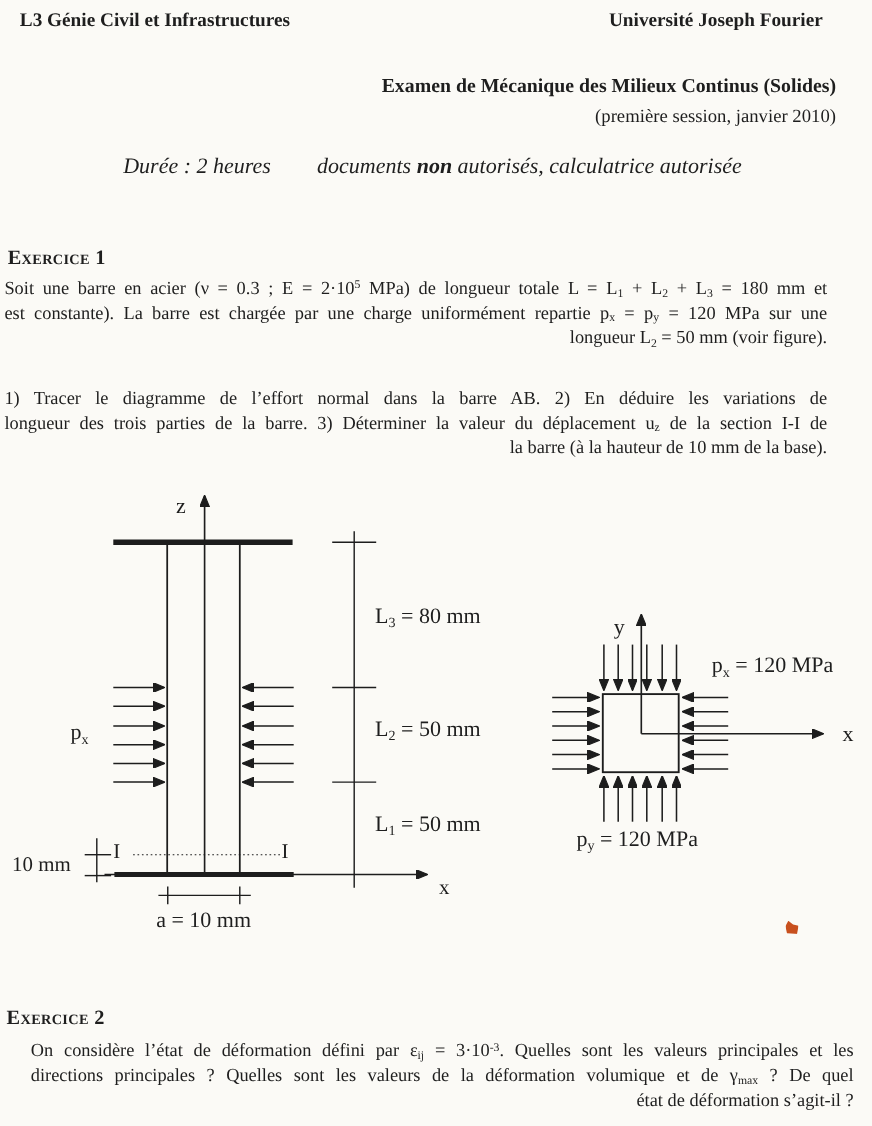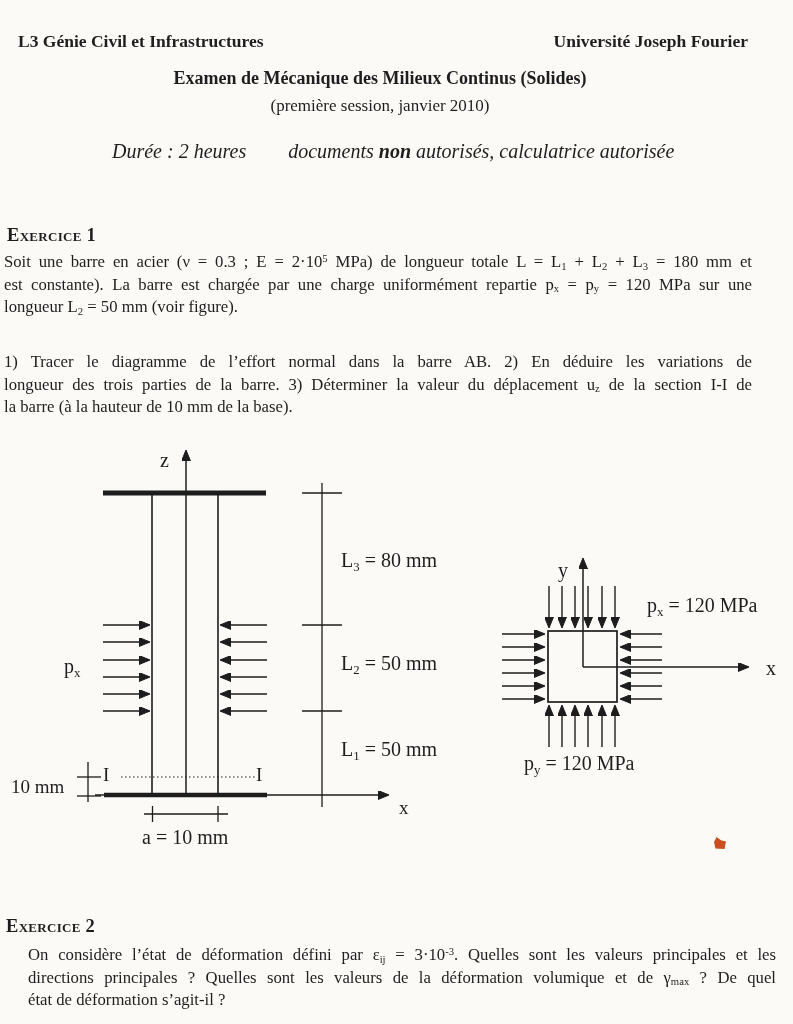--- a/index.html
+++ b/index.html
@@ -6,41 +6,41 @@
   body {
     width:793px; height:1024px; position:relative; overflow:hidden;
     background:#fbfaf6; color:#1e1e1e;
     font-family:"Liberation Serif", serif;
   }
   .abs { position:absolute; }
   sub { font-size:64%; line-height:0; vertical-align:baseline; position:relative; top:0.28em; }
   sup { font-size:64%; line-height:0; vertical-align:baseline; position:relative; top:-0.5em; }
 
   
-  .hdr { top:8px; font-size:17.5px; font-weight:bold; white-space:nowrap;margin-top:23px; }
+  .hdr { top:8px; font-size:17.5px; font-weight:bold; white-space:nowrap; }
   .hdr-left { left:18px; }
   .hdr-right { right:45px; }
 
   
-  .title-wrap { left:0; width:760px; text-align:center; }
+  .title-wrap { left:0; width:760px; text-align:right; }
   .title-main { top:68px; font-size:18px; font-weight:bold; }
   .title-sub  { top:96px; font-size:17px; }
 
   
   .duree { left:112px; top:140px; font-size:20px; font-style:italic; white-space:nowrap; }
   .duree .gap { display:inline-block; width:42px; }
   .duree .b { font-weight:bold; }
 
   
   .exh { font-weight:bold; font-variant:small-caps; font-size:18.5px; letter-spacing:0.3px; }
 
   
   .para { left:4px; width:748px; font-size:16.7px; line-height:22.5px; }
   .jl   { text-align:justify; text-align-last:justify; }
-  .ll   { text-align:left; }
+  .ll   { text-align:right; }
 
   
   .fig-svg { left:0; top:440px; }
   .fig-label { font-size:20px; white-space:nowrap; }
   .fig-label-sm { font-size:19px; white-space:nowrap; }
 
   .artifact {
     left:714px; top:837px; width:12px; height:12px; background:#c8501e;
     clip-path:polygon(22% 0, 58% 28%, 100% 38%, 88% 100%, 12% 96%, 0 42%);
   }

